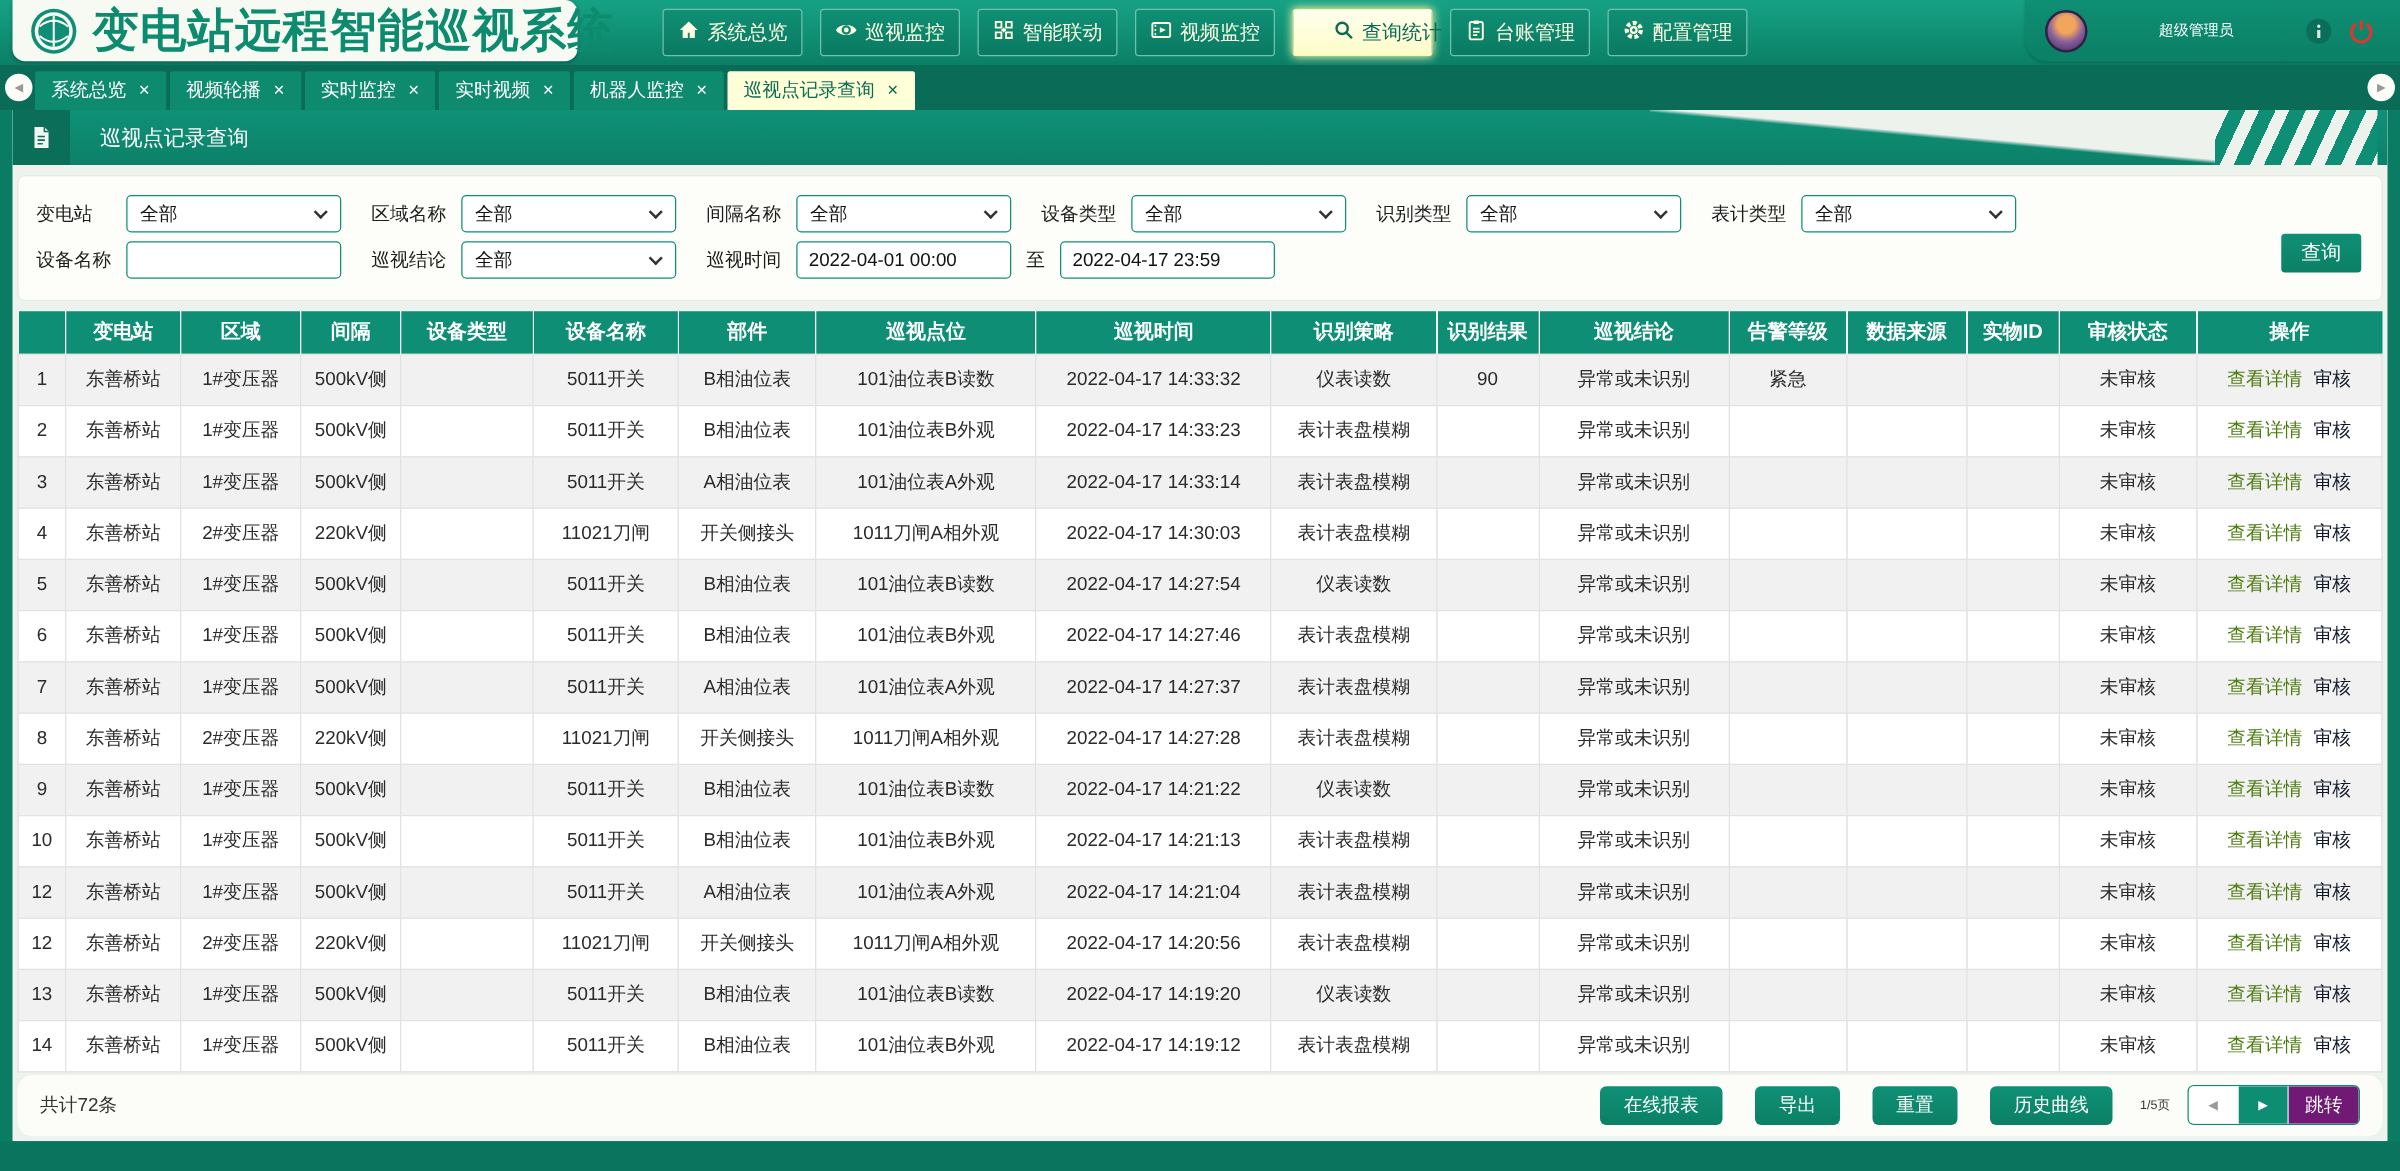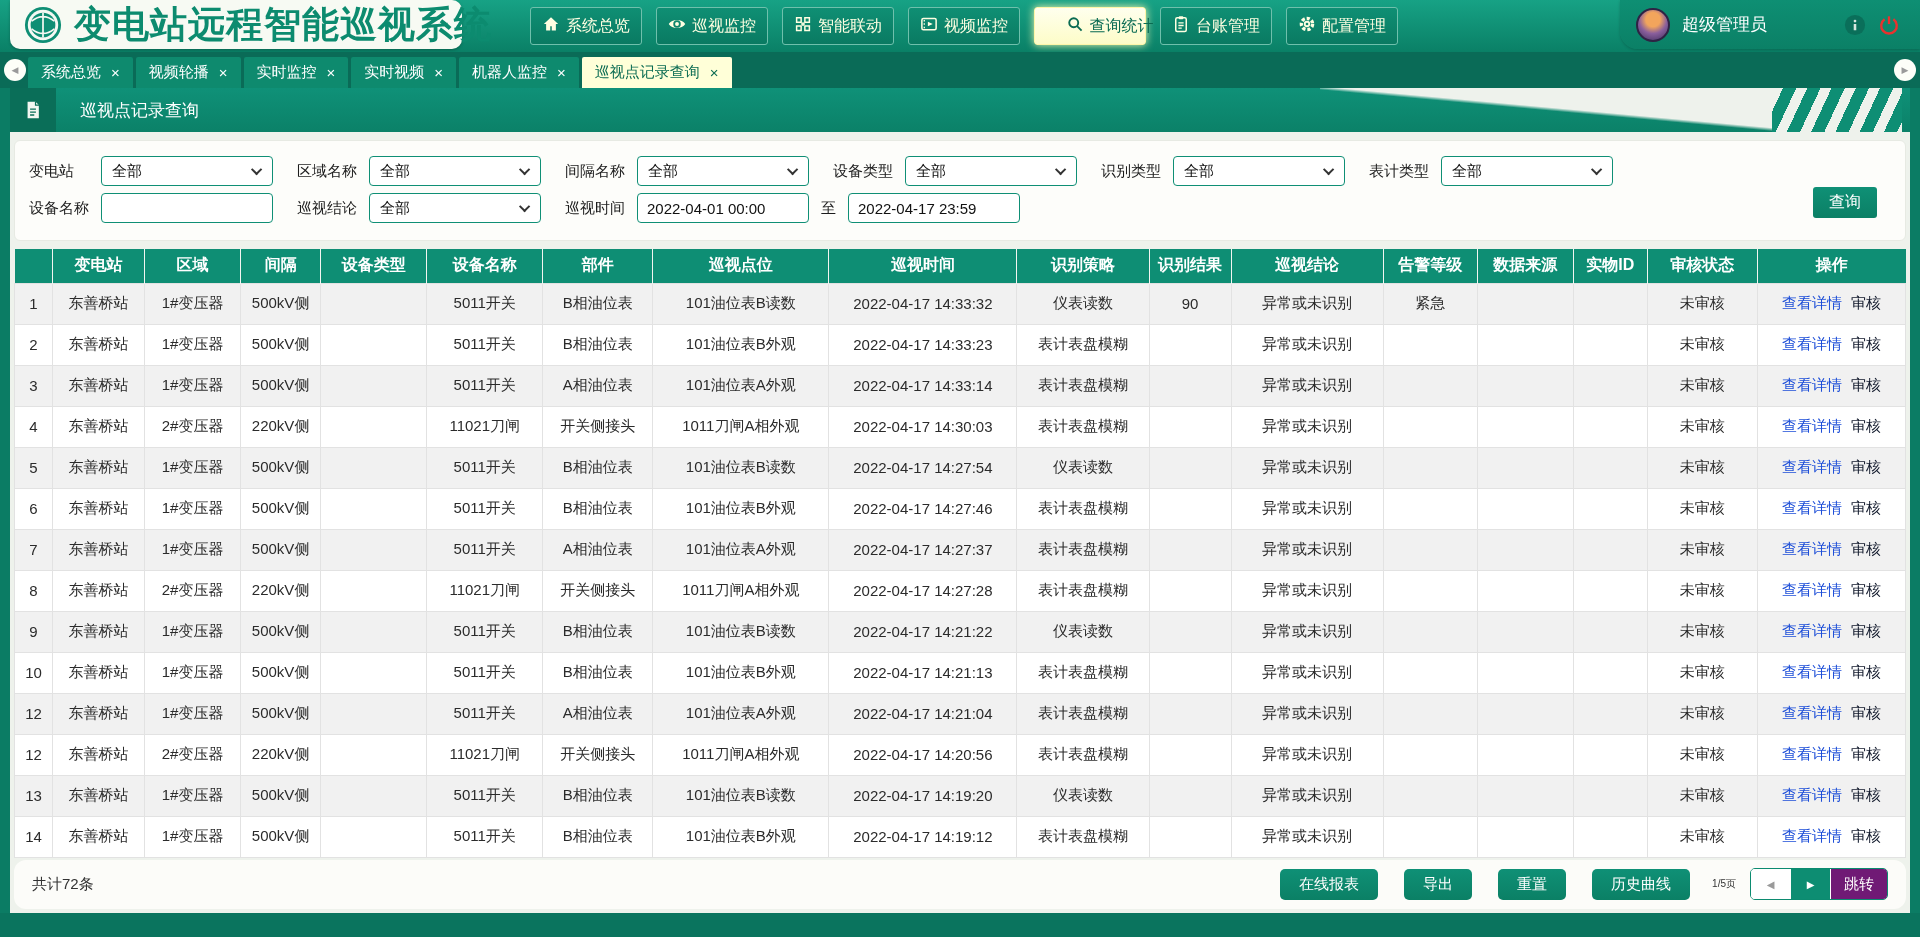--- a/index.html
+++ b/index.html
@@ -19,21 +19,21 @@
     background:linear-gradient(180deg,#0f8f74,#0a7a62); border:1px solid #6fc0ac; border-radius:3px;
     color:#ffffe2; font-size:16px; cursor:pointer; white-space:nowrap; }
   .nav-btn svg { width:18px; height:18px; fill:currentColor; flex:none; }
   .nav-btn.active { background:linear-gradient(180deg,#ffffee,#fdfcc8); color:#0a6b52;
     border-color:#fff6a8; box-shadow:0 0 8px #fdf9b6;padding-left:39px; }
   .user-panel { position:absolute; right:0; top:0; height:49px; width:300px;
     background:linear-gradient(180deg,#0e8f73,#0b8066); border-radius:0 0 0 18px;
     display:flex; align-items:center; gap:12px; padding:0 20px 0 16px; box-shadow:0 1px 3px rgba(0,0,0,.2); }
   .avatar { width:34px; height:34px; border-radius:50%; flex:none; border:2px solid #2e2344;
     background:radial-gradient(circle at 50% 32%, #f2a55c 0 28%, #8a5f9c 55%, #3c2d5c 100%); }
-  .user-name { color:#fff; font-size:17px; flex:1; }
+  .user-name { color:#fff; font-size:12px; flex:1;text-align:center; }
   .u-ico { width:22px; height:22px; cursor:pointer; flex:none; }
 
   
   .tabbar { height:36px; background:#0a6b57; position:relative; flex:none; padding:0 28px; display:flex; align-items:flex-end; }
   .tab-scroll { position:absolute; top:7px; width:22px; height:22px; background:#fdfef8; border-radius:50%;
     color:#9a9a9a; display:flex; align-items:center; justify-content:center; font-size:9px; cursor:pointer; }
   .tab-scroll.left { left:4px; } .tab-scroll.right { right:4px; }
   .tabs { display:flex; gap:3px; height:31px; }
   .tab { display:flex; align-items:center; gap:10px; padding:0 13px; background:#0e8a6e; color:#fff;
     font-size:15px; cursor:pointer; border-radius:2px 2px 0 0; white-space:nowrap; }
@@ -61,34 +61,34 @@
   .f-row { display:flex; align-items:center; margin:7px 0; }
   .f-item { display:flex; align-items:center; margin-right:24px; }
   .f-label { width:72px; font-size:15px; color:#1c1c1c; flex:none; white-space:nowrap; }
   .sel { width:172px; height:30px; border:1px solid #0f8f75; border-radius:4px; background:#fff;
     display:flex; align-items:center; justify-content:space-between; padding:0 10px; font-size:15px; color:#111; cursor:pointer; }
   .chev { width:8px; height:8px; border-left:2px solid #333; border-bottom:2px solid #333;
     transform:rotate(-45deg) translateY(-2px); flex:none; }
   .inp { width:172px; height:30px; border:1px solid #0f8f75; border-radius:4px; background:#fff;
     padding:0 9px; font-size:15px; color:#111; font-family:inherit; }
   .to-word { margin:0 12px; font-size:15px; color:#1c1c1c; }
-  .search-btn { position:absolute; right:28px; top:46px; width:64px; height:31px;
+  .search-btn { position:absolute; right:16px; top:46px; width:64px; height:31px;
     background:linear-gradient(180deg,#0f9076,#0b8065); color:#fff; font-size:16px; border-radius:3px;
     display:flex; align-items:center; justify-content:center; cursor:pointer; }
 
   
   .grid-wrap { flex:none; margin:0 4px; }
   table.grid { border-collapse:collapse; table-layout:fixed; width:100%; }
   .grid thead th { background:#0e8e74; color:#fff; font-size:16px; font-weight:bold; height:34px;
     border-right:1px solid rgba(255,255,255,.28); overflow:hidden; white-space:nowrap; }
   .grid thead th:last-child { border-right:none; }
   .grid tbody td { height:41px; text-align:center; font-size:15px; color:#2b2b2b;
     border:1px solid #e2e2e2; background:#fff; overflow:hidden; white-space:nowrap; }
   .grid tbody tr:nth-child(odd) td { background:#f1f1f1; }
-  .lnk-detail { color:#1d4ed8; cursor:pointer; }
+  .lnk-detail { color:#4d7c0f; cursor:pointer; }
   .lnk-audit { color:#0f172a; cursor:pointer; margin-left:9px; }
 
   
   .footer { flex:1; display:flex; align-items:center; padding:0 18px; background:#fcfcf9;
     margin:2px 4px 4px; min-height:42px;border-radius:12px; }
   .total { font-size:15px; color:#333; }
   .fsp { flex:1; }
   .fbtn { height:31px; padding:0 19px; background:linear-gradient(180deg,#0f9076,#0b8065); color:#fff;
     border-radius:5px; display:flex; align-items:center; font-size:15px; margin-left:26px; cursor:pointer; white-space:nowrap; }
   .page-ind { margin-left:22px; font-size:10px; color:#333; white-space:nowrap; }

